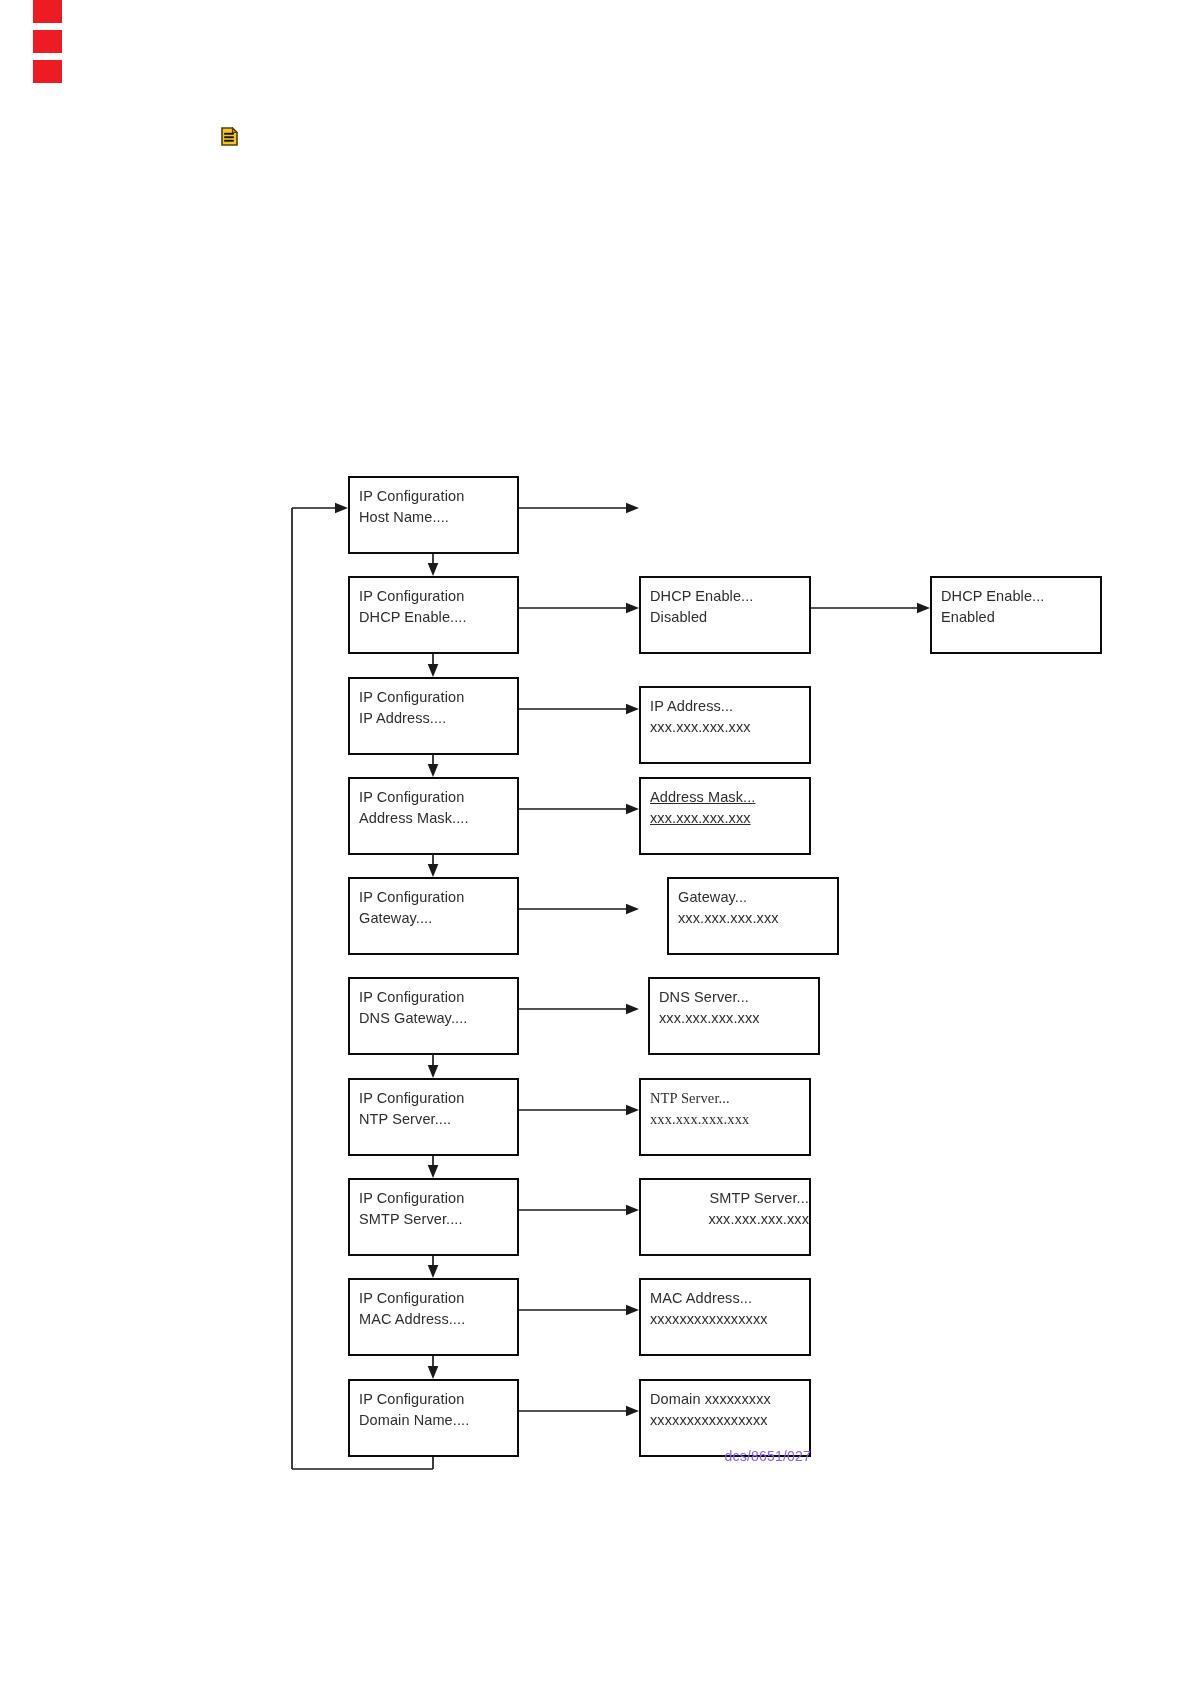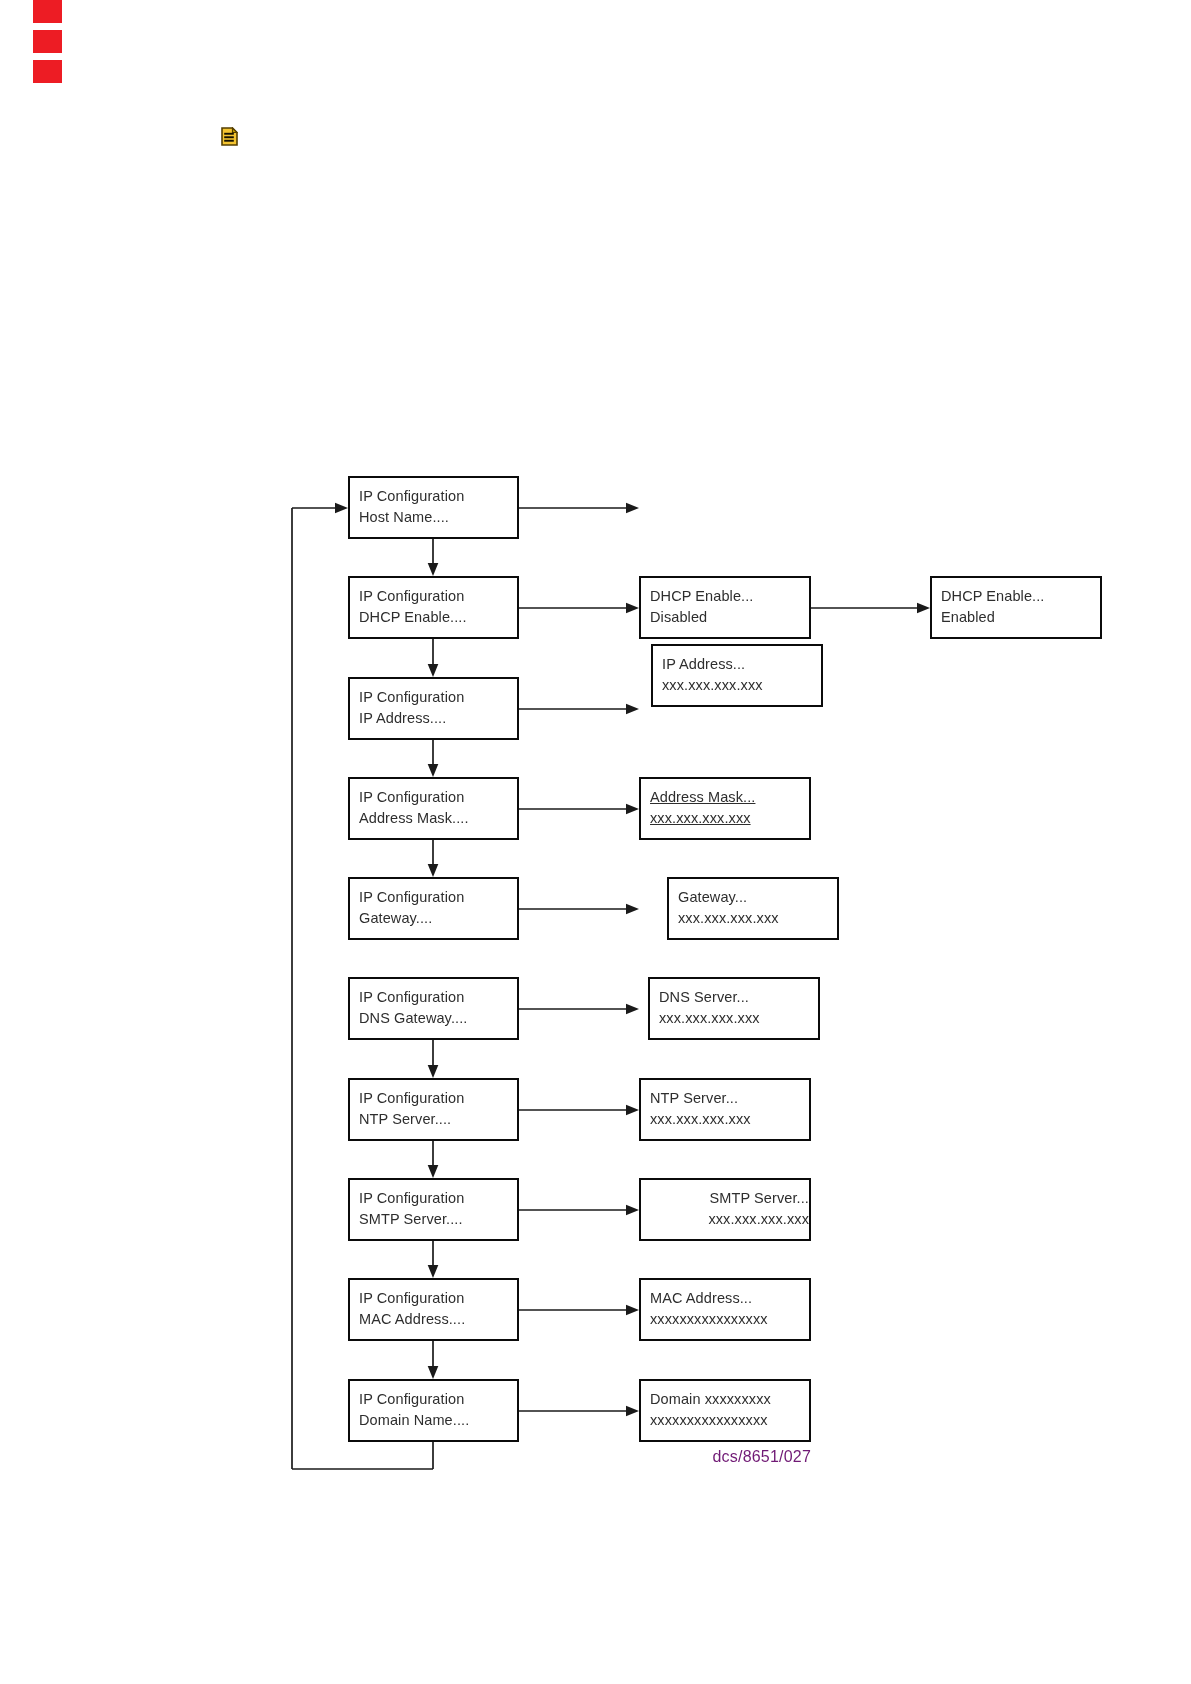--- a/index.html
+++ b/index.html
@@ -17,37 +17,37 @@
   .edge-marks .bar:nth-child(2){top:30px;}
   .edge-marks .bar:nth-child(3){top:60px;}
   
   .note-icon{position:absolute;left:221px;top:127px;width:17px;height:19px;}
   
   .diagram{position:absolute;left:0;top:0;width:1191px;height:1684px;}
   #connectors{position:absolute;left:0;top:0;}
   .fbox{
     position:absolute;
     box-sizing:border-box;
-    height:63px;
+    height:78px;
     background:#ffffff;
     border:2.5px solid #0b0b0b;
     padding:8px 0 0 9px;
     color:#2e2e2e;
     font-size:14.5px;
     line-height:21px;
     letter-spacing:0.1px;
     white-space:nowrap;
   }
   .fbox .bline{display:block;}
   .caption{
     position:absolute;
     left:639px;top:1448px;width:172px;
     text-align:right;
-    font-size:16px;
-    color:#701a75;
+    font-size:14px;
+    color:#8b5cf6;
     letter-spacing:0.2px;
   }
 </style>
 </head>
 <body>
 
 <div class="page">
 
   <div class="edge-marks">
     <div class="bar"></div>
@@ -125,21 +125,21 @@
         <span class="bline">Disabled</span>
       </div>
       <div class="fbox" style="left: 930px; top: 576px; width: 172px;">
         <span class="bline">DHCP Enable...</span>
         <span class="bline">Enabled</span>
       </div>
       <div class="fbox" style="left: 348px; top: 677px; width: 171px;">
         <span class="bline">IP Configuration</span>
         <span class="bline">IP Address....</span>
       </div>
-      <div class="fbox" style="left: 639px; top: 644px; width: 172px; margin-left: 12px;">
+      <div class="fbox" style="left: 639px; top: 686px; width: 172px;">
         <span class="bline">IP Address...</span>
         <span class="bline">xxx.xxx.xxx.xxx</span>
       </div>
       <div class="fbox" style="left: 348px; top: 777px; width: 171px;">
         <span class="bline">IP Configuration</span>
         <span class="bline">Address Mask....</span>
       </div>
       <div class="fbox" style="left: 639px; top: 777px; width: 172px; text-decoration: underline;">
         <span class="bline">Address Mask...</span>
         <span class="bline">xxx.xxx.xxx.xxx</span>
@@ -157,21 +157,21 @@
         <span class="bline">DNS Gateway....</span>
       </div>
       <div class="fbox" style="left: 639px; top: 977px; width: 172px; margin-left: 9px;">
         <span class="bline">DNS Server...</span>
         <span class="bline">xxx.xxx.xxx.xxx</span>
       </div>
       <div class="fbox" style="left: 348px; top: 1078px; width: 171px;">
         <span class="bline">IP Configuration</span>
         <span class="bline">NTP Server....</span>
       </div>
-      <div class="fbox" style="left: 639px; top: 1078px; width: 172px;">
+      <div class="fbox" style="left: 639px; top: 1078px; width: 172px; font-family: Liberation Serif, serif;">
         <span class="bline">NTP Server...</span>
         <span class="bline">xxx.xxx.xxx.xxx</span>
       </div>
       <div class="fbox" style="left: 348px; top: 1178px; width: 171px;">
         <span class="bline">IP Configuration</span>
         <span class="bline">SMTP Server....</span>
       </div>
       <div class="fbox" style="left: 639px; top: 1178px; width: 172px; text-align: right;">
         <span class="bline">SMTP Server...</span>
         <span class="bline">xxx.xxx.xxx.xxx</span>

